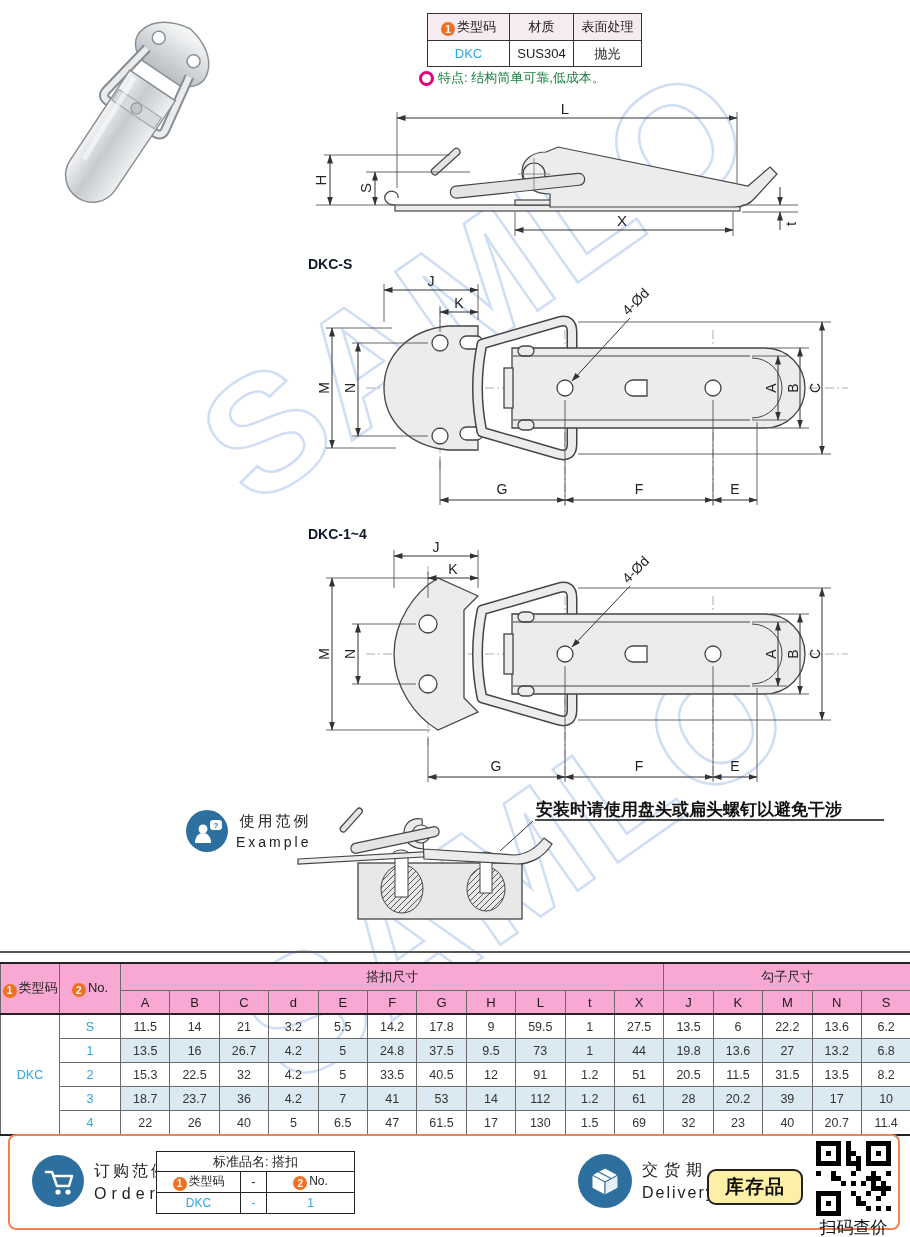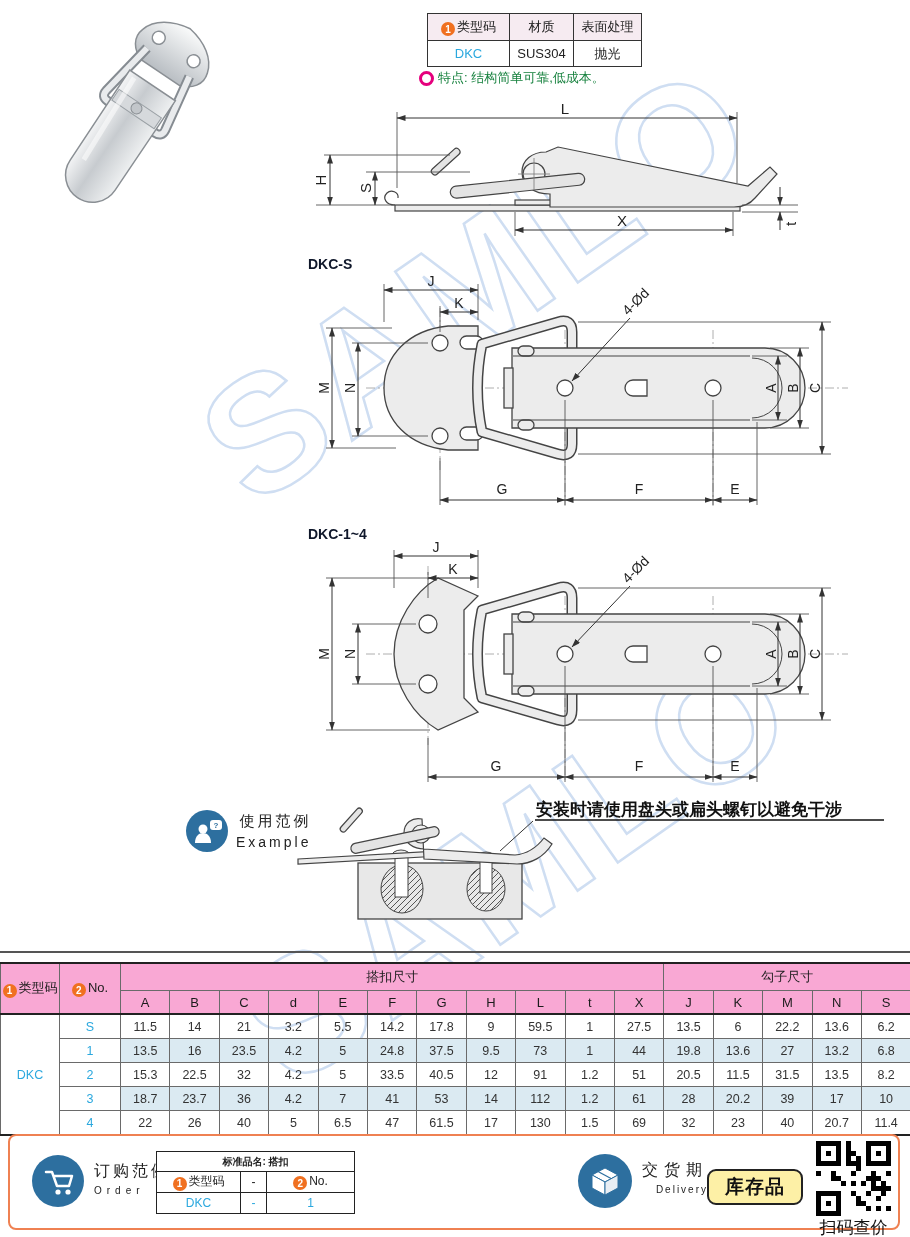--- a/index.html
+++ b/index.html
@@ -34,24 +34,24 @@
   .spec-table tbody td{height:23px;color:#333;}
   .spec-table tbody tr.alt td.val{background:#dbeaf2;}
   .spec-table td.nocell,.spec-table td.typecell{color:#2ba8de;}
   .spec-table{border-top:2px solid #222;border-bottom:2px solid #222;}
   .spec-table tbody tr:last-child td{border-bottom:2px solid #222;}
 
   
   .bottom-strip{left:8px;top:1134px;width:892px;height:96px;border:2px solid #ef8152;border-radius:8px;box-sizing:border-box;background:#fff;z-index:2;}
   .icon-circle{border-radius:50%;background:#2d6f9f;display:flex;align-items:center;justify-content:center;}
   .sec-title-cn{font-size:16px;letter-spacing:3px;color:#222;}
-  .sec-title-en{font-size:10px;letter-spacing:5px;color:#222;margin-top:3px;}
+  .sec-title-en{font-size:16px;letter-spacing:5px;color:#222;margin-top:3px;}
   .order-table{border-collapse:collapse;table-layout:fixed;font-size:12px;background:#fff;}
   .order-table th,.order-table td{border:1px solid #222;text-align:center;padding:0;}
-  .order-table th{font-weight:bold;height:19px;font-size:10px;}
+  .order-table th{font-weight:normal;height:19px;font-size:13px;}
   .order-table td{height:20px;}
   .stock-badge{background:#fdf0a6;border:2px solid #222;border-radius:9px;display:flex;align-items:center;justify-content:center;
                font-size:19px;font-weight:bold;color:#111;letter-spacing:1px;}
   .qr-caption{font-size:17px;text-align:center;color:#111;}
 </style>
 </head>
 <body>
 
 <div id="page">
 
@@ -417,21 +417,21 @@
           <td class="val">13.5</td>
           <td class="val">6</td>
           <td class="val">22.2</td>
           <td class="val">13.6</td>
           <td class="val">6.2</td>
         </tr>
         <tr class="alt">
           <td class="nocell">1</td>
           <td class="val">13.5</td>
           <td class="val">16</td>
-          <td class="val">23.5</td>
+          <td class="val">26.7</td>
           <td class="val">4.2</td>
           <td class="val">5</td>
           <td class="val">24.8</td>
           <td class="val">37.5</td>
           <td class="val">9.5</td>
           <td class="val">73</td>
           <td class="val">1</td>
           <td class="val">44</td>
           <td class="val">19.8</td>
           <td class="val">13.6</td>

